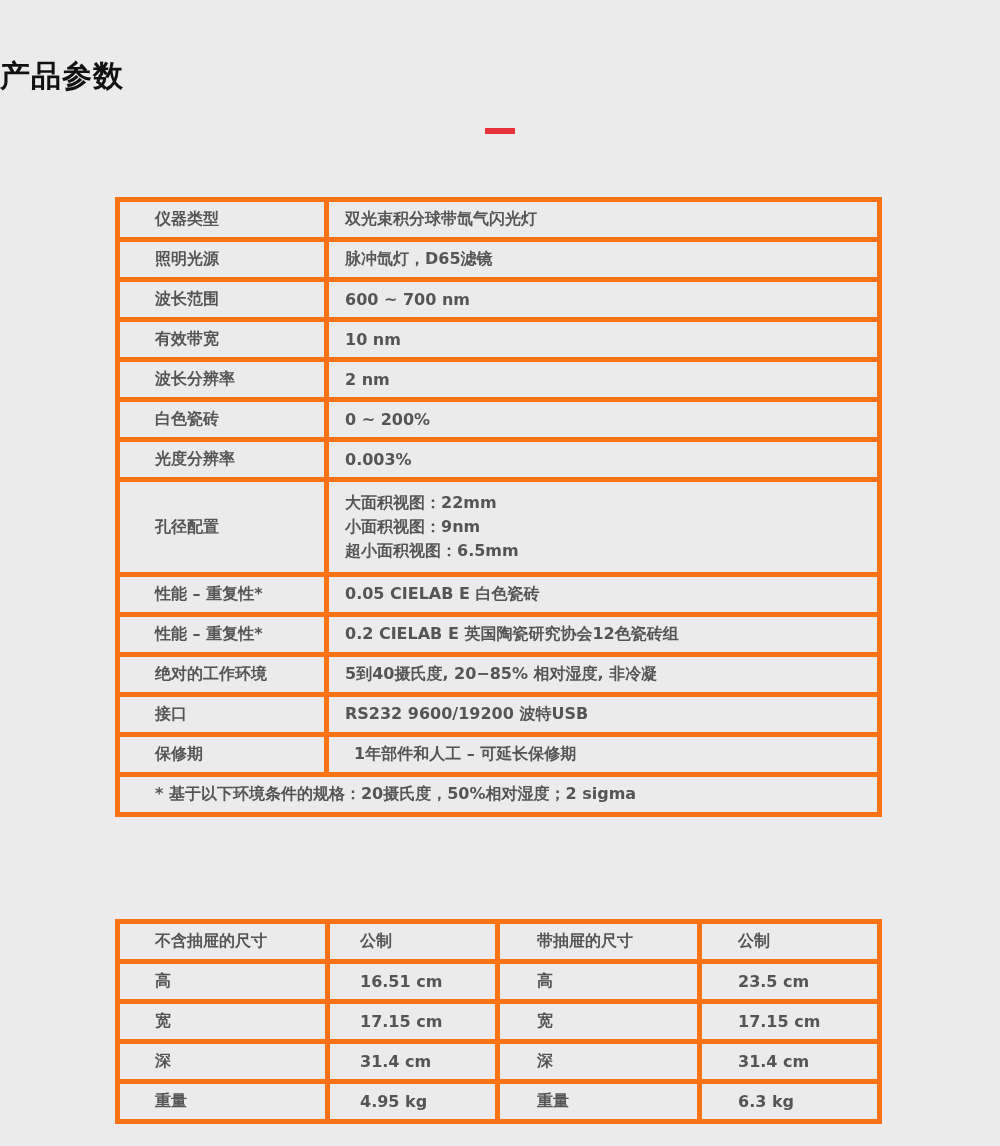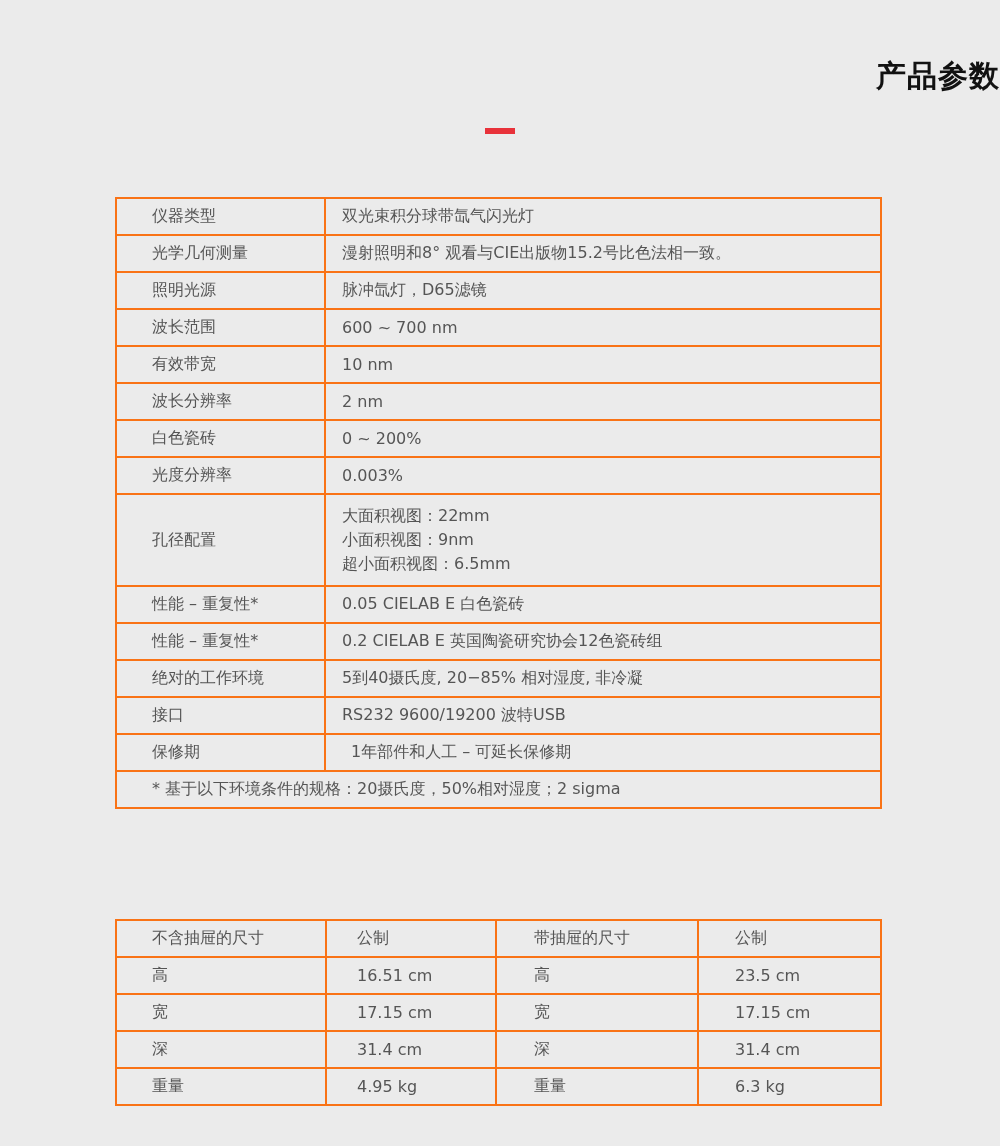--- a/index.html
+++ b/index.html
@@ -1,20 +1,20 @@
 <!DOCTYPE html>
 <html><head>
 <meta charset="utf-8">
 <style>
   html,body{margin:0;padding:0;}
   body{width:1000px;height:1146px;background:#ebebeb;font-family:"DejaVu Sans","Liberation Sans",sans-serif;color:#555;position:relative;overflow:hidden;}
-  .title{position:absolute;left:0;top:56px;width:1000px;text-align:right;font-size:30px;font-weight:bold;color:#111;letter-spacing:1px;}
+  .title{position:absolute;left:0;top:56px;width:1000px;text-align:left;font-size:30px;font-weight:bold;color:#111;letter-spacing:1px;}
   .accent{position:absolute;left:485px;top:128px;width:30px;height:6px;background:#e8323a;}
   table{border-collapse:collapse;position:absolute;left:115px;width:767px;font-size:16px;color:#555;}
-  td{border:2px solid #f97316;height:35px;padding:0;vertical-align:middle;}
+  td{border:5px solid #f97316;height:35px;padding:0;vertical-align:middle;font-weight:bold;}
   #spec{top:197px;}
   #spec td.k{width:209px;padding-left:35px;box-sizing:border-box;}
   #spec td.v{padding-left:16px;}
   #spec td.multi{line-height:24px;padding-top:3px;padding-bottom:3px;height:84px;}
   #spec td.note{padding-left:35px;}
   #dims{top:919px;}
   #dims td{height:35px;}
   #dims td.c1{width:210px;padding-left:35px;box-sizing:border-box;margin-top:32px;}
   #dims td.c2{width:170px;padding-left:30px;box-sizing:border-box;}
   #dims td.c3{width:202px;padding-left:37px;box-sizing:border-box;}
@@ -24,24 +24,20 @@
 <body>
 
 <div class="title">产品参数</div>
 <div class="accent"></div>
 
 <table id="spec">
   <tbody>
     <tr>
         <td class="k">仪器类型</td>
         <td class="v">双光束积分球带氙气闪光灯</td>
-      </tr>
-    <tr>
-        <td class="k">光学几何测量</td>
-        <td class="v">漫射照明和8° 观看与CIE出版物15.2号比色法相一致。</td>
       </tr>
     <tr>
         <td class="k">照明光源</td>
         <td class="v">脉冲氙灯，D65滤镜</td>
       </tr>
     <tr>
         <td class="k">波长范围</td>
         <td class="v">600 ~ 700 nm</td>
       </tr>
     <tr>

